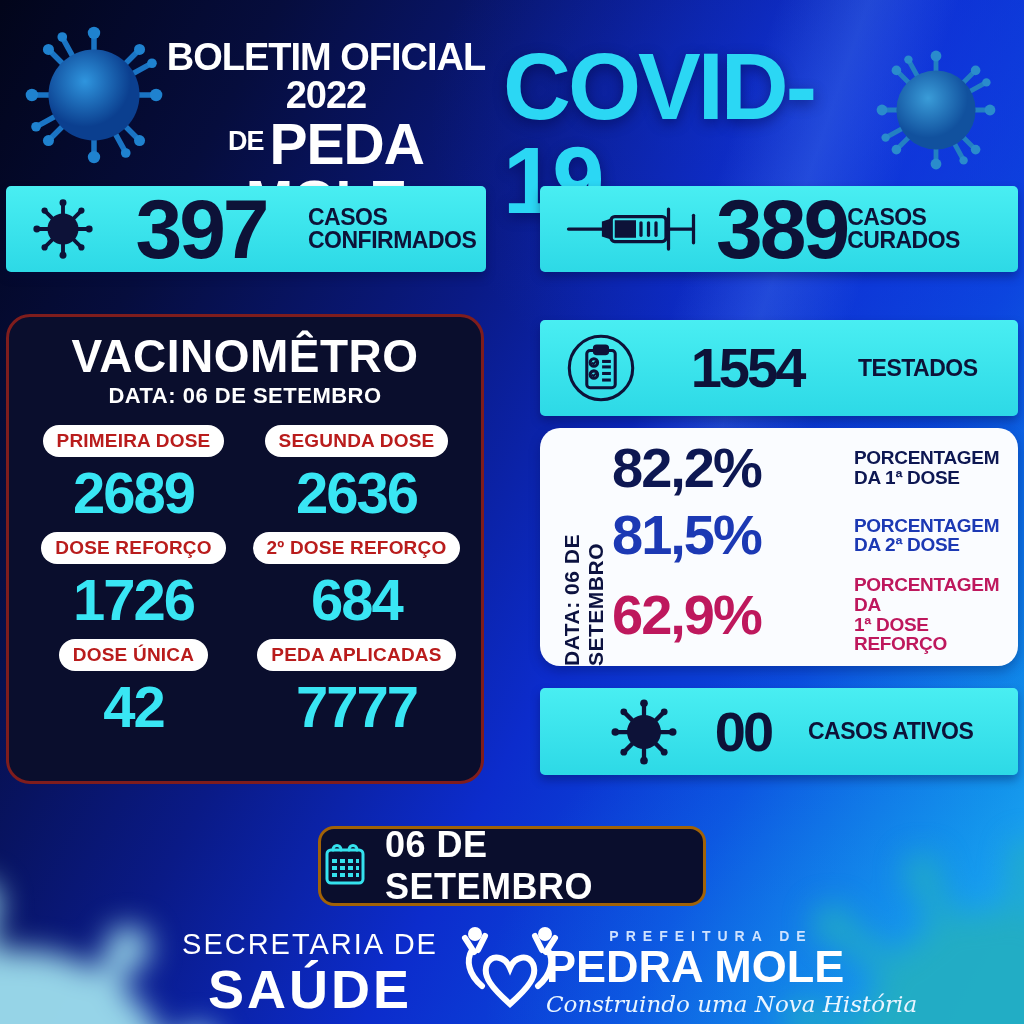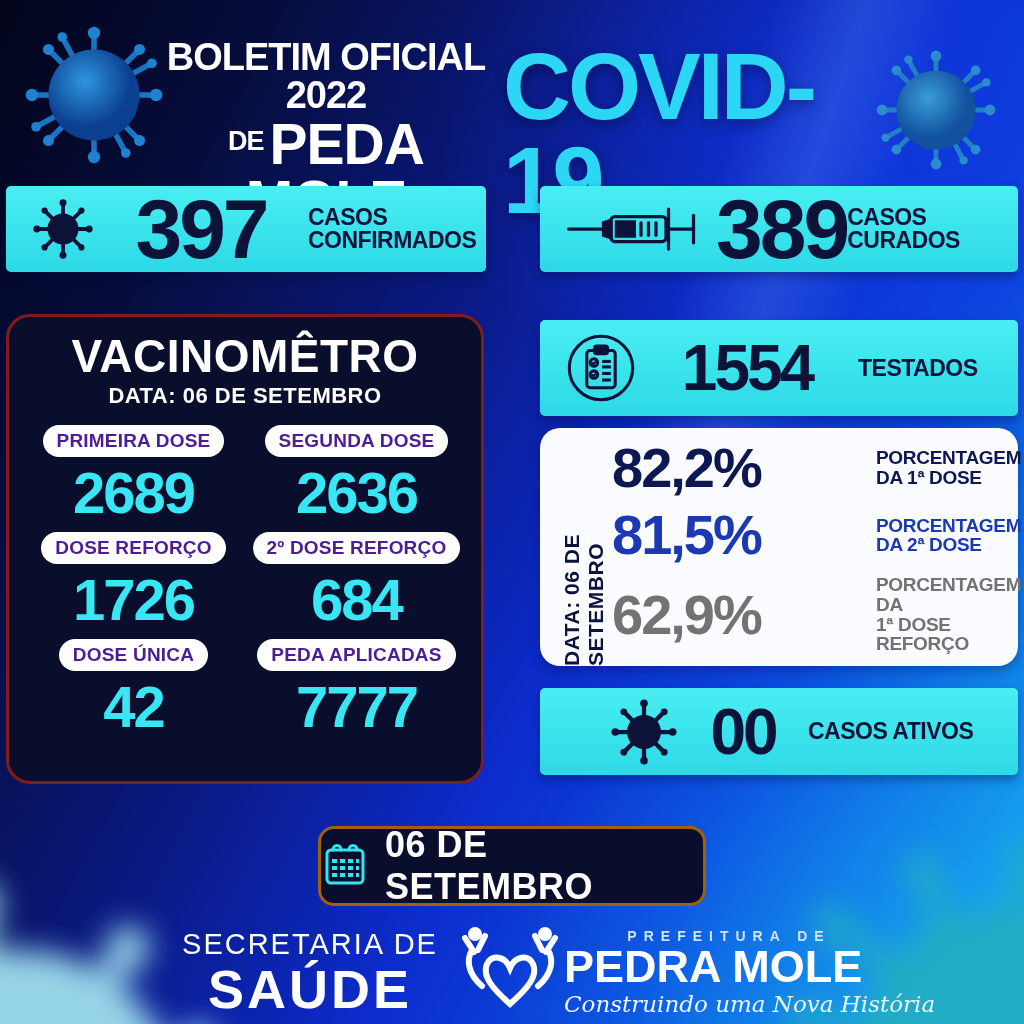--- a/index.html
+++ b/index.html
@@ -28,59 +28,59 @@
   
   .bar{position:absolute;background:linear-gradient(180deg,#49eef2,#2dd9e6);
     border-radius:5px;display:flex;align-items:center;box-shadow:0 5px 10px rgba(0,10,60,.35);}
   .bar .num{font-weight:800;color:#0d1238;letter-spacing:-3px;text-align:center;flex:1;line-height:1;}
   .bar .lbl{font-weight:800;color:#0d1238;font-size:23px;line-height:.98;letter-spacing:-0.5px;}
   .b-confirmed{left:6px;top:186px;width:480px;height:86px;}
   .b-cured{left:540px;top:186px;width:478px;height:86px;}
   .b-tested{left:540px;top:320px;width:478px;height:96px;}
   .b-active{left:540px;top:688px;width:478px;height:87px;}
   .b-confirmed .num,.b-cured .num{font-size:84px;}
-  .b-tested .num,.b-active .num{font-size:64px;}
+  .b-tested .num,.b-active .num{font-size:56px;}
   .bar .ic{margin-left:26px;flex:none;display:flex;}
   .bar .lblwrap{margin-right:20px;width:158px;flex:none;}
 
   
   .vac{position:absolute;left:6px;top:314px;width:478px;height:470px;background:#0a0e2d;
     border:3px solid #7f1d1d;border-radius:24px;box-sizing:border-box;color:#fff;text-align:center;}
   .vac-title{font-size:46px;font-weight:800;letter-spacing:.5px;margin-top:16px;line-height:1;}
   .vac-date{font-size:22px;font-weight:800;letter-spacing:.5px;margin-top:4px;}
   .dose-grid{display:grid;grid-template-columns:1fr 1fr;column-gap:14px;row-gap:10px;
     margin:16px 20px 0 20px;}
-  .pill{display:inline-block;background:#ffffff;color:#4c1d95;font-weight:800;font-size:19px;
+  .pill{display:inline-block;background:#ffffff;color:#b91c1c;font-weight:800;font-size:19px;
     padding:5px 14px;border-radius:999px;letter-spacing:.2px;white-space:nowrap;}
   .dosenum{color:#39e6f4;font-weight:800;font-size:58px;letter-spacing:-2px;line-height:1.02;margin-top:6px;}
 
   
   .pct{position:absolute;left:540px;top:428px;width:478px;height:238px;background:#fafcff;
     border-radius:20px;box-shadow:0 5px 12px rgba(0,10,60,.3);}
   .pct-side{position:absolute;left:20px;top:0;bottom:0;display:flex;align-items:center;
     writing-mode:vertical-rl;transform:rotate(180deg);font-weight:800;font-size:21px;
     color:#0c1240;letter-spacing:.5px;}
   .pct-rows{position:absolute;left:72px;right:10px;top:6px;bottom:6px;display:flex;
     flex-direction:column;justify-content:space-around;}
-  .pct-row{display:flex;align-items:center;gap:26px;}
+  .pct-row{display:flex;align-items:center;gap:4px;}
   .pct-val{font-size:56px;font-weight:800;letter-spacing:-2px;width:238px;flex:none;line-height:1;}
   .pct-lbl{font-size:19px;font-weight:800;line-height:1.04;letter-spacing:-0.3px;}
 
   
   .dbadge{position:absolute;left:318px;top:826px;width:388px;height:80px;background:#0a0e2d;
     border:3px solid #a16207;border-radius:16px;box-sizing:border-box;display:flex;
     align-items:center;justify-content:center;gap:16px;}
   .dbadge .txt{color:#fff;font-weight:800;font-size:36px;letter-spacing:.5px;}
 
   
   .dept{position:absolute;left:170px;top:928px;width:280px;text-align:center;color:#fff;}
   .dept-l1{font-size:29px;font-weight:400;letter-spacing:2px;}
   .dept-l2{font-size:54px;font-weight:800;letter-spacing:3px;line-height:1.05;}
   .logo-ic{position:absolute;left:458px;top:922px;}
-  .org{position:absolute;left:564px;top:928px;width:330px;color:#fff;}
+  .org{position:absolute;left:546px;top:928px;width:330px;color:#fff;}
   .org-small{font-size:14px;font-weight:700;letter-spacing:7px;color:#cfe2ff;text-align:center;}
   .org-name{font-size:45px;font-weight:800;letter-spacing:0px;line-height:1.0;white-space:nowrap;}
   .org-slogan{font-family:"DejaVu Serif",serif;font-style:italic;font-size:23px;color:#eaf5ff;
     text-align:right;margin-top:2px;white-space:nowrap;}
 </style>
 </head>
 <body>
 
 <div class="canvas">
   <div class="streak"></div>
@@ -321,21 +321,21 @@
           <div>DA 1ª DOSE</div>
         </div>
       </div>
       <div class="pct-row" style="color: rgb(28, 57, 180);">
         <div class="pct-val">81,5%</div>
         <div class="pct-lbl">
           <div>PORCENTAGEM</div>
           <div>DA 2ª DOSE</div>
         </div>
       </div>
-      <div class="pct-row" style="color: #737373;">
+      <div class="pct-row" style="color: #be185d;">
         <div class="pct-val">62,9%</div>
         <div class="pct-lbl">
           <div>PORCENTAGEM DA</div>
           <div>1ª DOSE REFORÇO</div>
         </div>
       </div>
     </div>
   </div>
 
   <div class="bar b-active">

